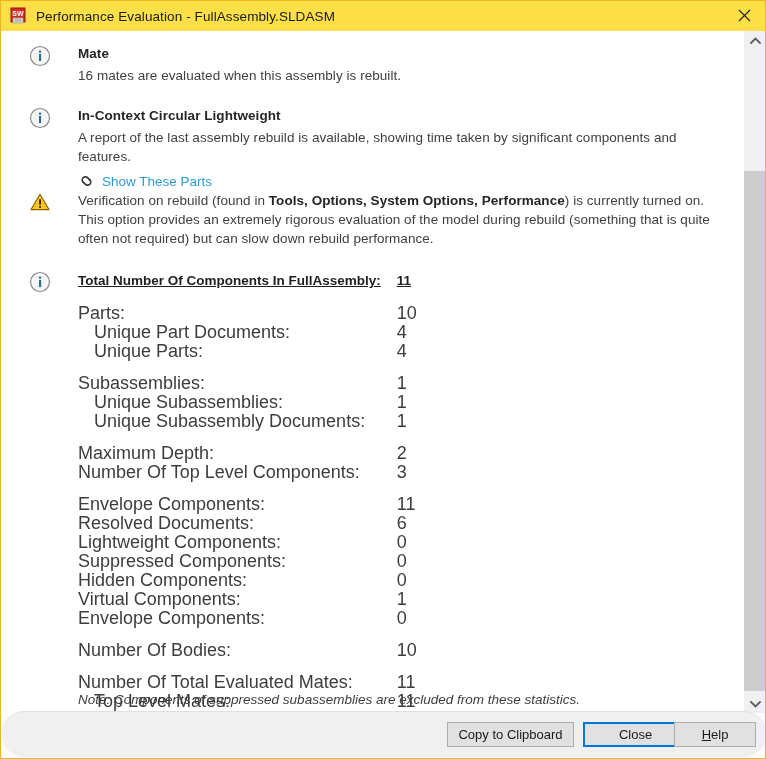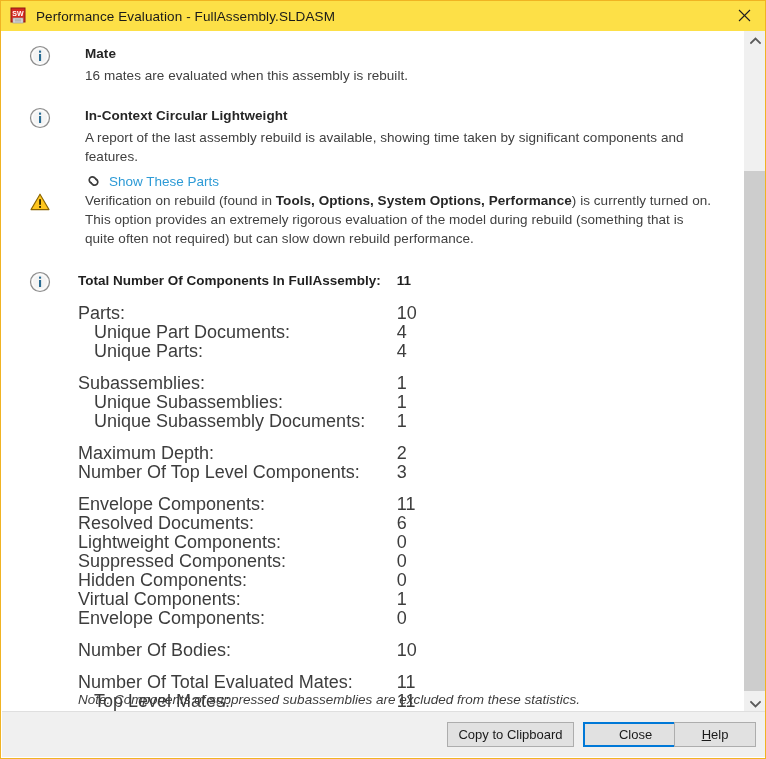--- a/index.html
+++ b/index.html
@@ -115,21 +115,21 @@
   }
   .msg-icon {
     flex: 0 0 auto;
     width: 22px;
     height: 22px;
     margin-left: 27px;
     margin-right: 0;
     position: relative;
   }
   .msg-body {
-    margin-left: 34px;
+    margin-left: 27px;
     flex: 1 1 auto;
   }
 
   .msg-title {
     font-size: 13.5px;
     font-weight: bold;
     color: #262626;
     line-height: 18px;
     letter-spacing: .05px;
   }
@@ -184,20 +184,21 @@
     line-height: 19px;
     vertical-align: top;
     white-space: nowrap;
   }
   .stats-table td.lbl { padding-right: 18px; }
   .stats-table td.val { text-align: left; width: 40px; }
   .stats-table tr.head td {
     font-weight: bold;
     color: #1f1f1f;
     font-size: 13.5px;
+    text-decoration: underline;
   }
   .stats-table tr.head td.lbl { padding-right: 16px; }
   .stats-table tr.gap td { height: 13px; line-height: 13px; font-size: 0; }
   .stats-table tr.head-gap td { height: 14px; line-height: 14px; font-size: 0; }
   .indent-1 { padding-left: 16px !important; }
 
   .note-text {
     font-size: 13.5px;
     font-style: italic;
     color: #3d3d3d;
@@ -207,20 +208,21 @@
   
   .footer {
     position: absolute;
     left: 1px;
     bottom: 1px;
     width: 764px;
     height: 46px;
     background: #f0f0f0;
     border-top: 1px solid #dfdfdf;
     box-sizing: border-box;
+    border-radius: 22px;
   }
   .btn {
     position: absolute;
     top: 10px;
     height: 25px;
     background: #e1e1e1;
     border: 1px solid #adadad;
     box-sizing: border-box;
     font-family: "Liberation Sans", sans-serif;
     font-size: 13px;

